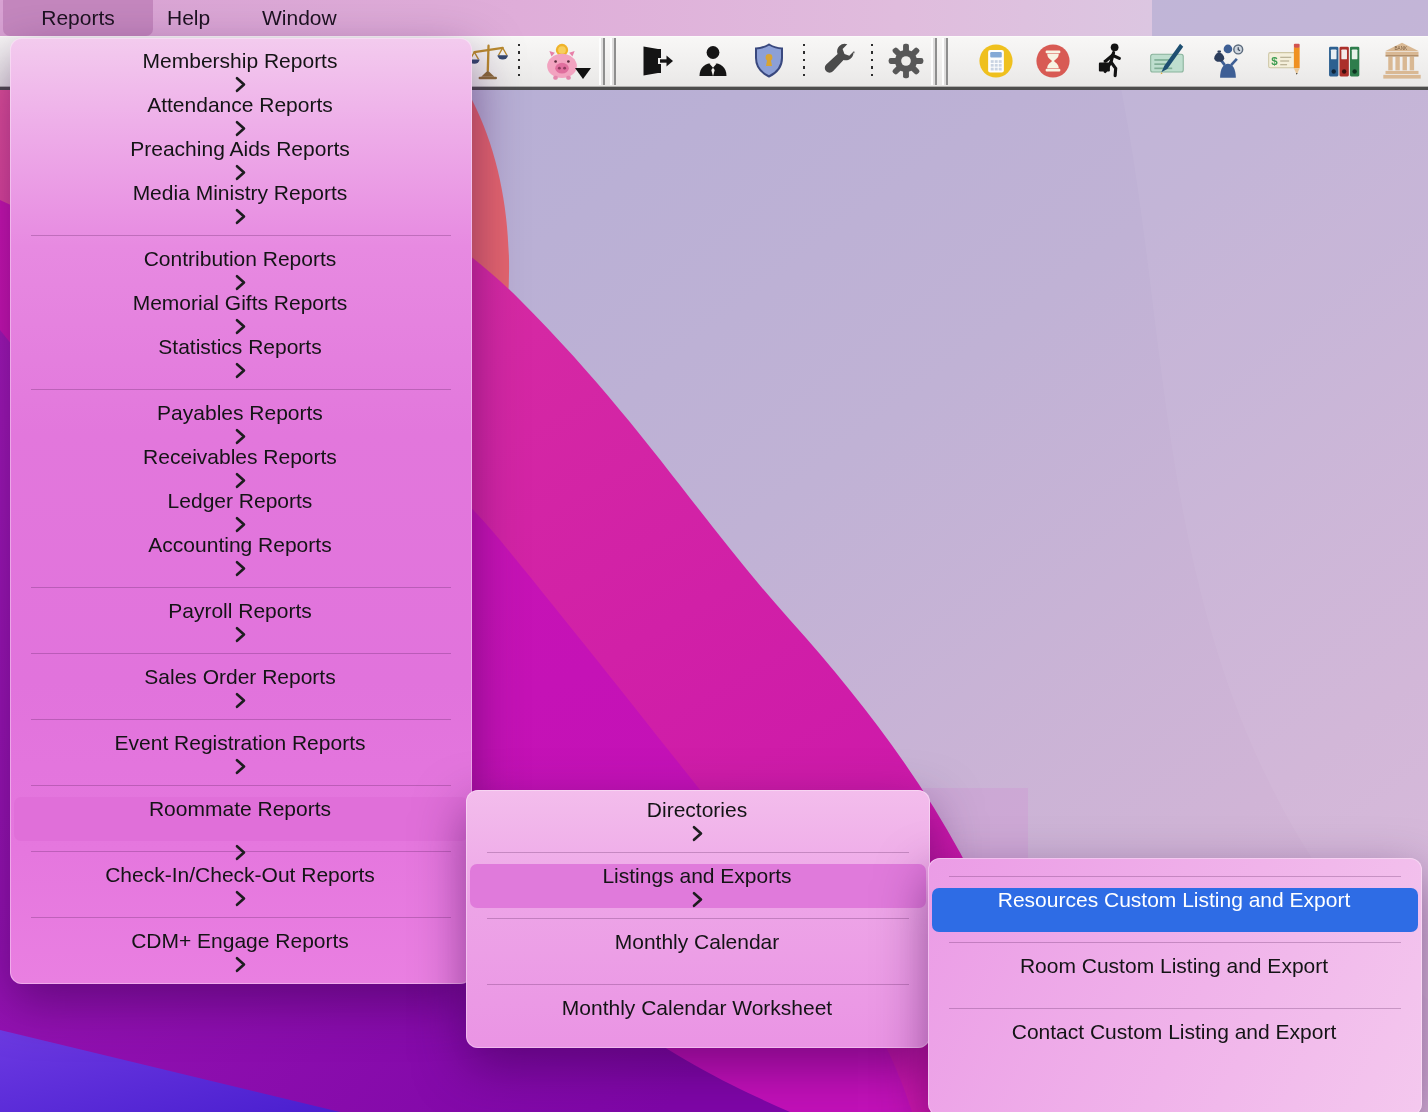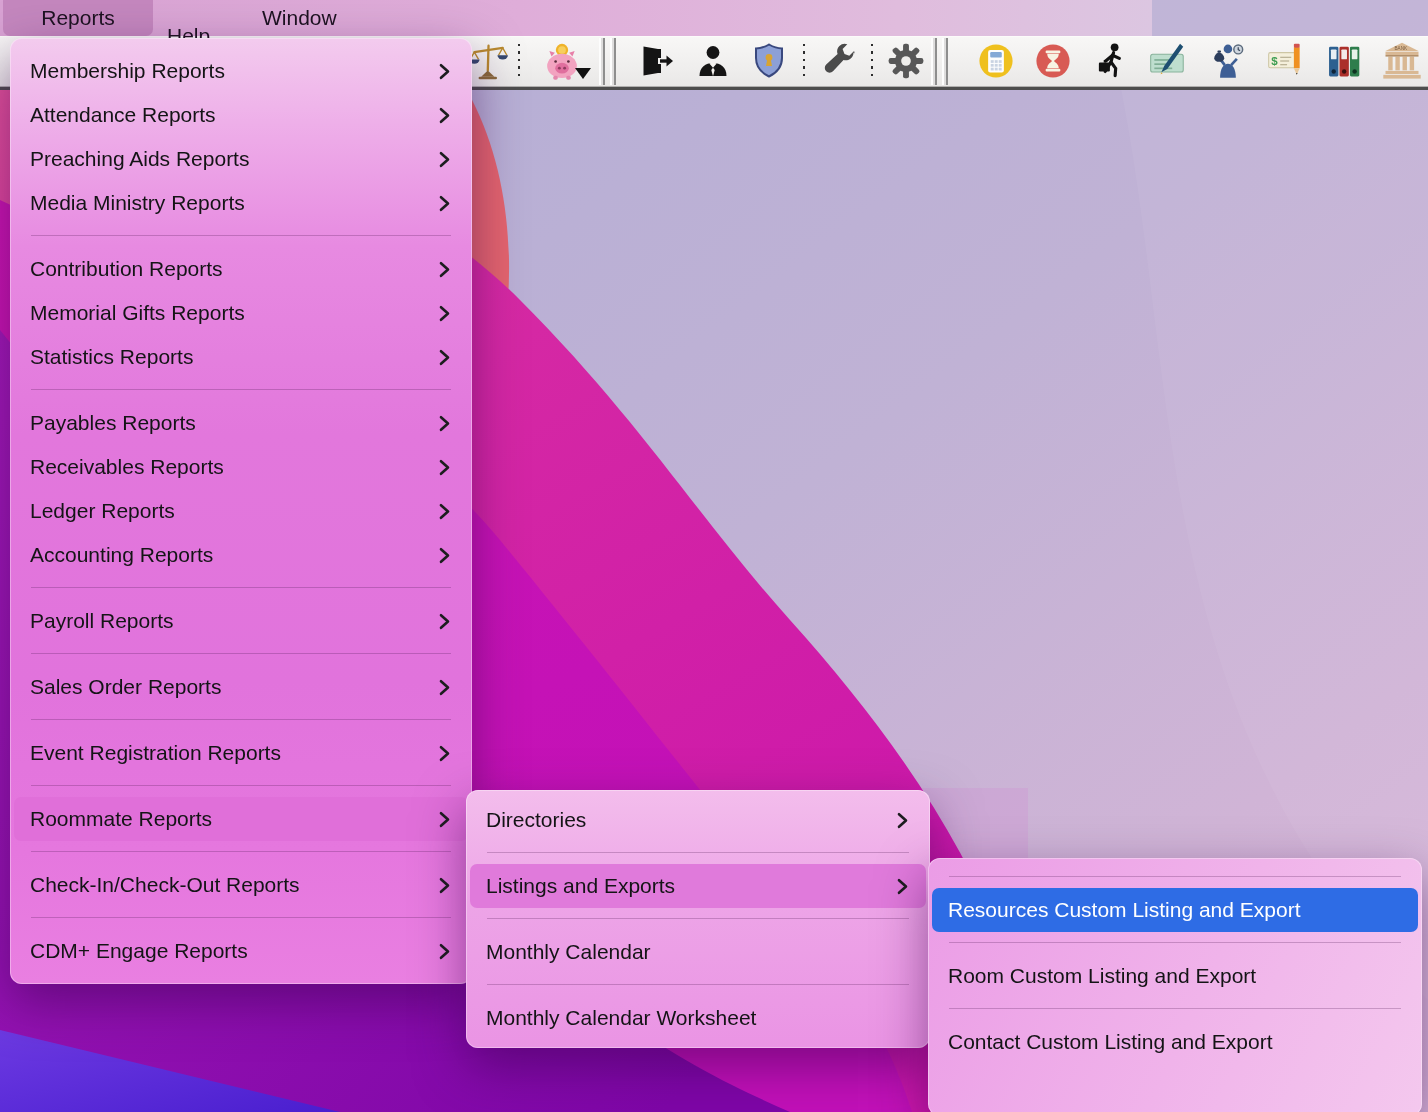--- a/index.html
+++ b/index.html
@@ -27,35 +27,35 @@
                border-left:8px solid transparent;border-right:8px solid transparent;
                border-top:11px solid #111;}
 
   
   .menubar{position:absolute;left:0;top:0;width:1152px;height:36px;z-index:6;
            background:linear-gradient(to right,#d8a2d3,#dfadd9 45%,#e0bcdd 78%,#dcc6e1);}
   .mb-hl{position:absolute;left:3px;top:0;width:150px;height:36px;background:#c487be;
          border-radius:0 0 7px 7px;}
   .mb-item{position:absolute;top:0;height:36px;line-height:35px;font-size:21px;color:#1c1220;}
   .mb-item.rep{left:3px;width:150px;text-align:center;}
-  .mb-item.help{left:167px;margin-top:18px;}
+  .mb-item.help{left:167px;}
   .mb-item.win{left:262px;}
 
   
   .panel{position:absolute;border-radius:12px;
          box-shadow:0 18px 50px rgba(55,0,75,.5), inset 0 0 0 1px rgba(255,255,255,.35);}
   #main-menu{left:10px;top:38px;width:462px;padding:11px 0;z-index:10;
      background:linear-gradient(180deg,#f3cbee 0%,#eeafe9 9%,#e78ae1 22%,#e277dc 42%,#e173dc 68%,#e577de 86%,#e97fe1 100%);}
   #sub1{left:466px;top:790px;width:464px;padding:8px 0;z-index:11;
      background:linear-gradient(180deg,#f3bdec,#eda4e7 45%,#ea94e4);}
   #sub2{left:928px;top:858px;width:494px;height:258px;padding:8px 0;z-index:12;
      background:linear-gradient(115deg,#eb9ce6,#f0b3ea 55%,#f4c8ee);}
 
   .row{height:44px;display:flex;align-items:center;padding:0 22px 0 20px;
-       font-size:21px;color:#141416;}
+       font-size:21px;color:#141416;flex-direction:column;}
   .row .lbl{flex:1;white-space:nowrap;}
   .chev{display:flex;align-items:center;}
   .sep{height:1px;margin:10px 21px 11px 21px;background:rgba(70,20,75,.25);}
   .row.hl-pink-main{margin:0 4px;padding:0 18px 0 16px;border-radius:7px;background:#e06fd9;gap:23px;}
   .row.hl-pink-sub{margin:0 4px;padding:0 18px 0 16px;border-radius:7px;background:#e07adb;}
   .row.hl-blue{margin:0 4px;padding:0 18px 0 16px;border-radius:7px;background:#2e6ce5;color:#fff;}
 </style>
 </head>
 <body>
 

